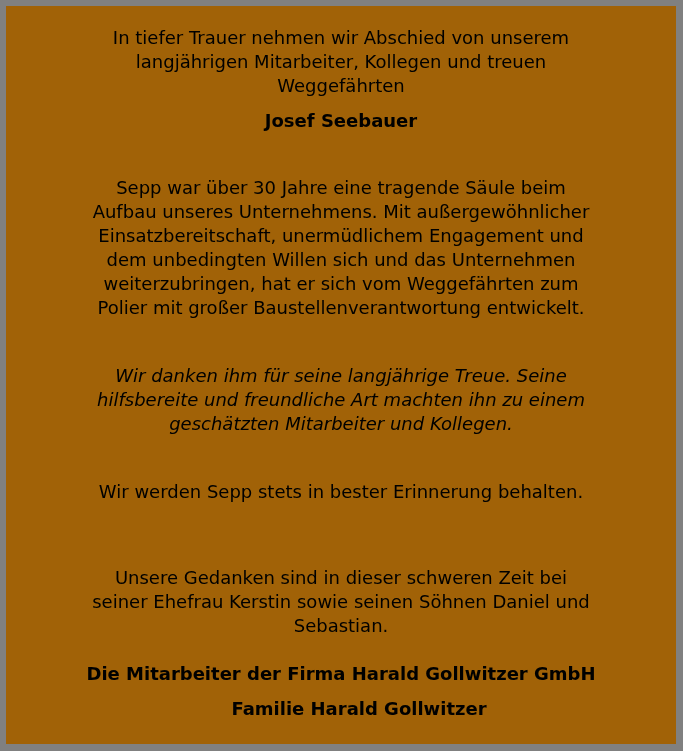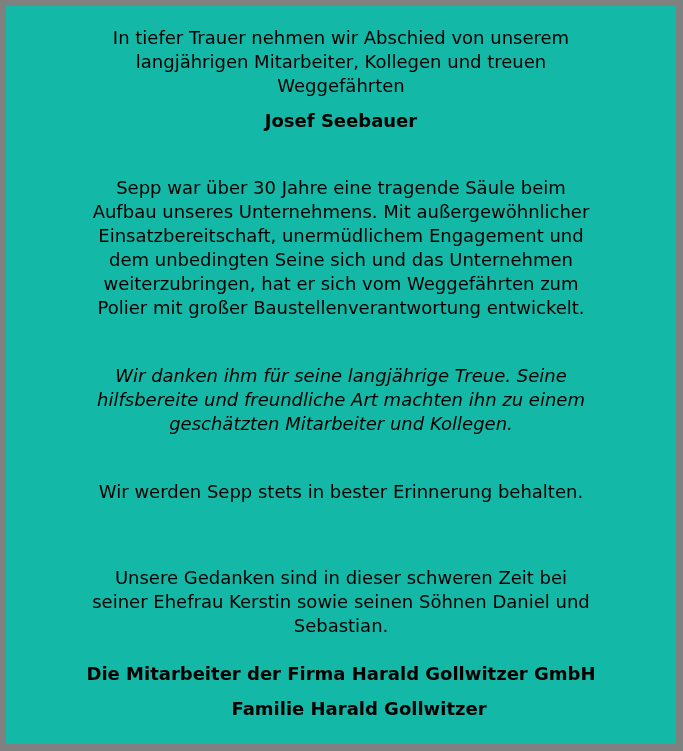--- a/index.html
+++ b/index.html
@@ -6,21 +6,21 @@
   body {
     width: 683px; height: 751px;
     background: #808080;
     position: relative;
     overflow: hidden;
   }
   .page {
     position: absolute;
     left: 6px; top: 6px;
     width: 670px; height: 738px;
-    background: #14b8a6;
+    background: #a16207;
     font-family: "DejaVu Sans", sans-serif;
     color: #000;
     text-align: center;
   }
   .p {
     position: absolute;
     left: 0; right: 0;
     font-size: 18px;
     line-height: 24px;
     margin: 0;
@@ -46,21 +46,21 @@
     <span class="line">langjährigen Mitarbeiter, Kollegen und treuen</span>
     <span class="line">Weggefährten</span>
   </p>
 
   <p class="p b name">Josef Seebauer</p>
 
   <p class="p para1">
     <span class="line">Sepp war über 30 Jahre eine tragende Säule beim</span>
     <span class="line">Aufbau unseres Unternehmens. Mit außergewöhnlicher</span>
     <span class="line">Einsatzbereitschaft, unermüdlichem Engagement und</span>
-    <span class="line">dem unbedingten Seine sich und das Unternehmen</span>
+    <span class="line">dem unbedingten Willen sich und das Unternehmen</span>
     <span class="line">weiterzubringen, hat er sich vom Weggefährten zum</span>
     <span class="line">Polier mit großer Baustellenverantwortung entwickelt.</span>
   </p>
 
   <p class="p para2">
     <span class="line">Wir danken ihm für seine langjährige Treue. Seine</span>
     <span class="line">hilfsbereite und freundliche Art machten ihn zu einem</span>
     <span class="line">geschätzten Mitarbeiter und Kollegen.</span>
   </p>
 

